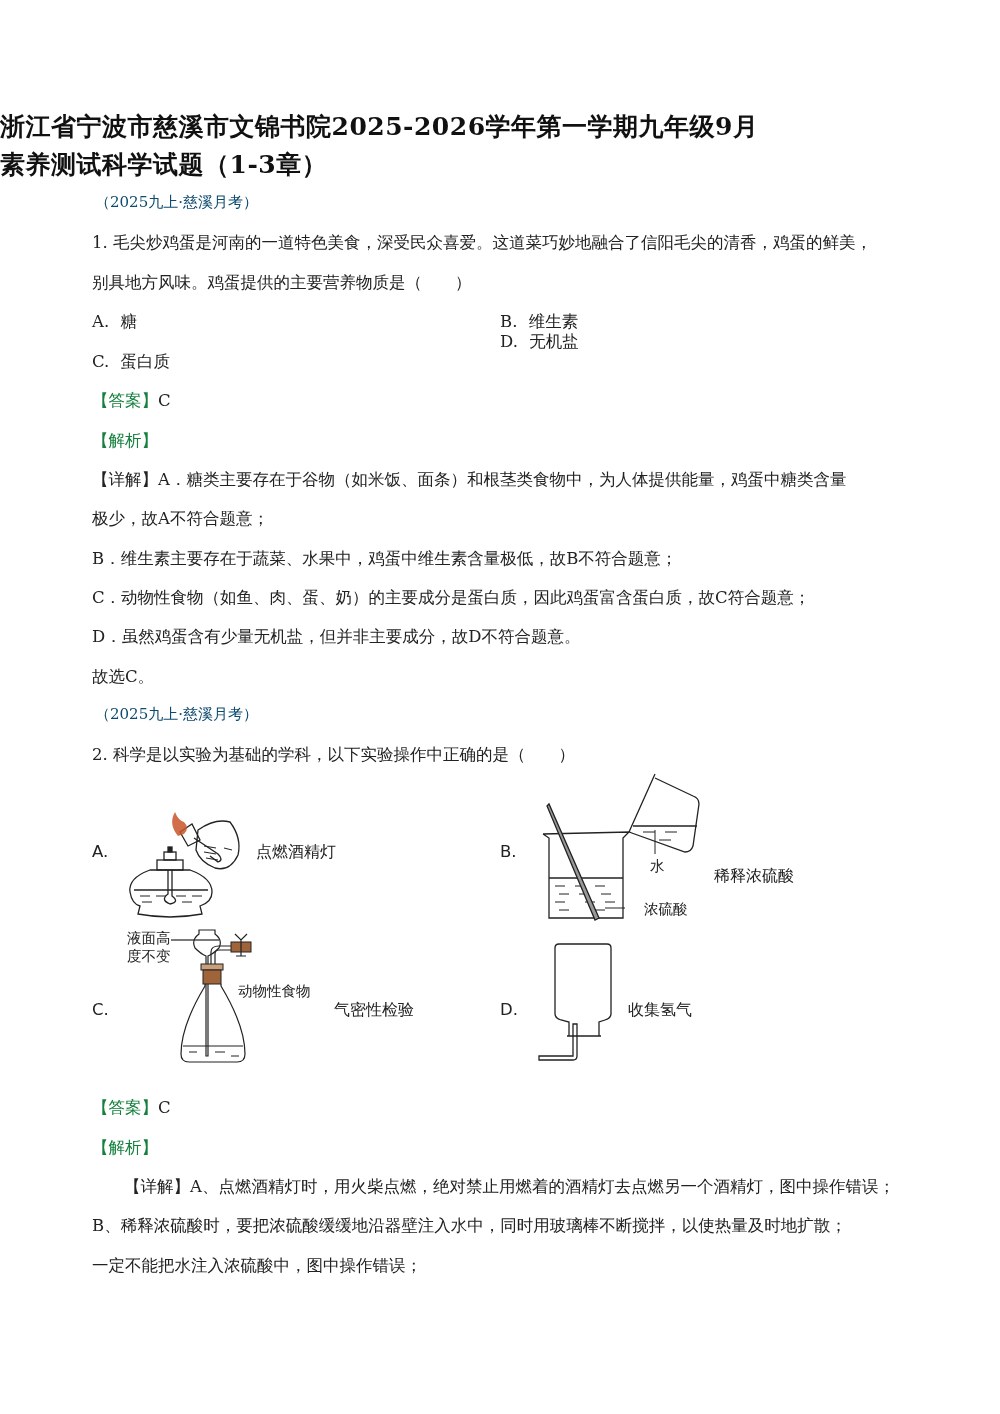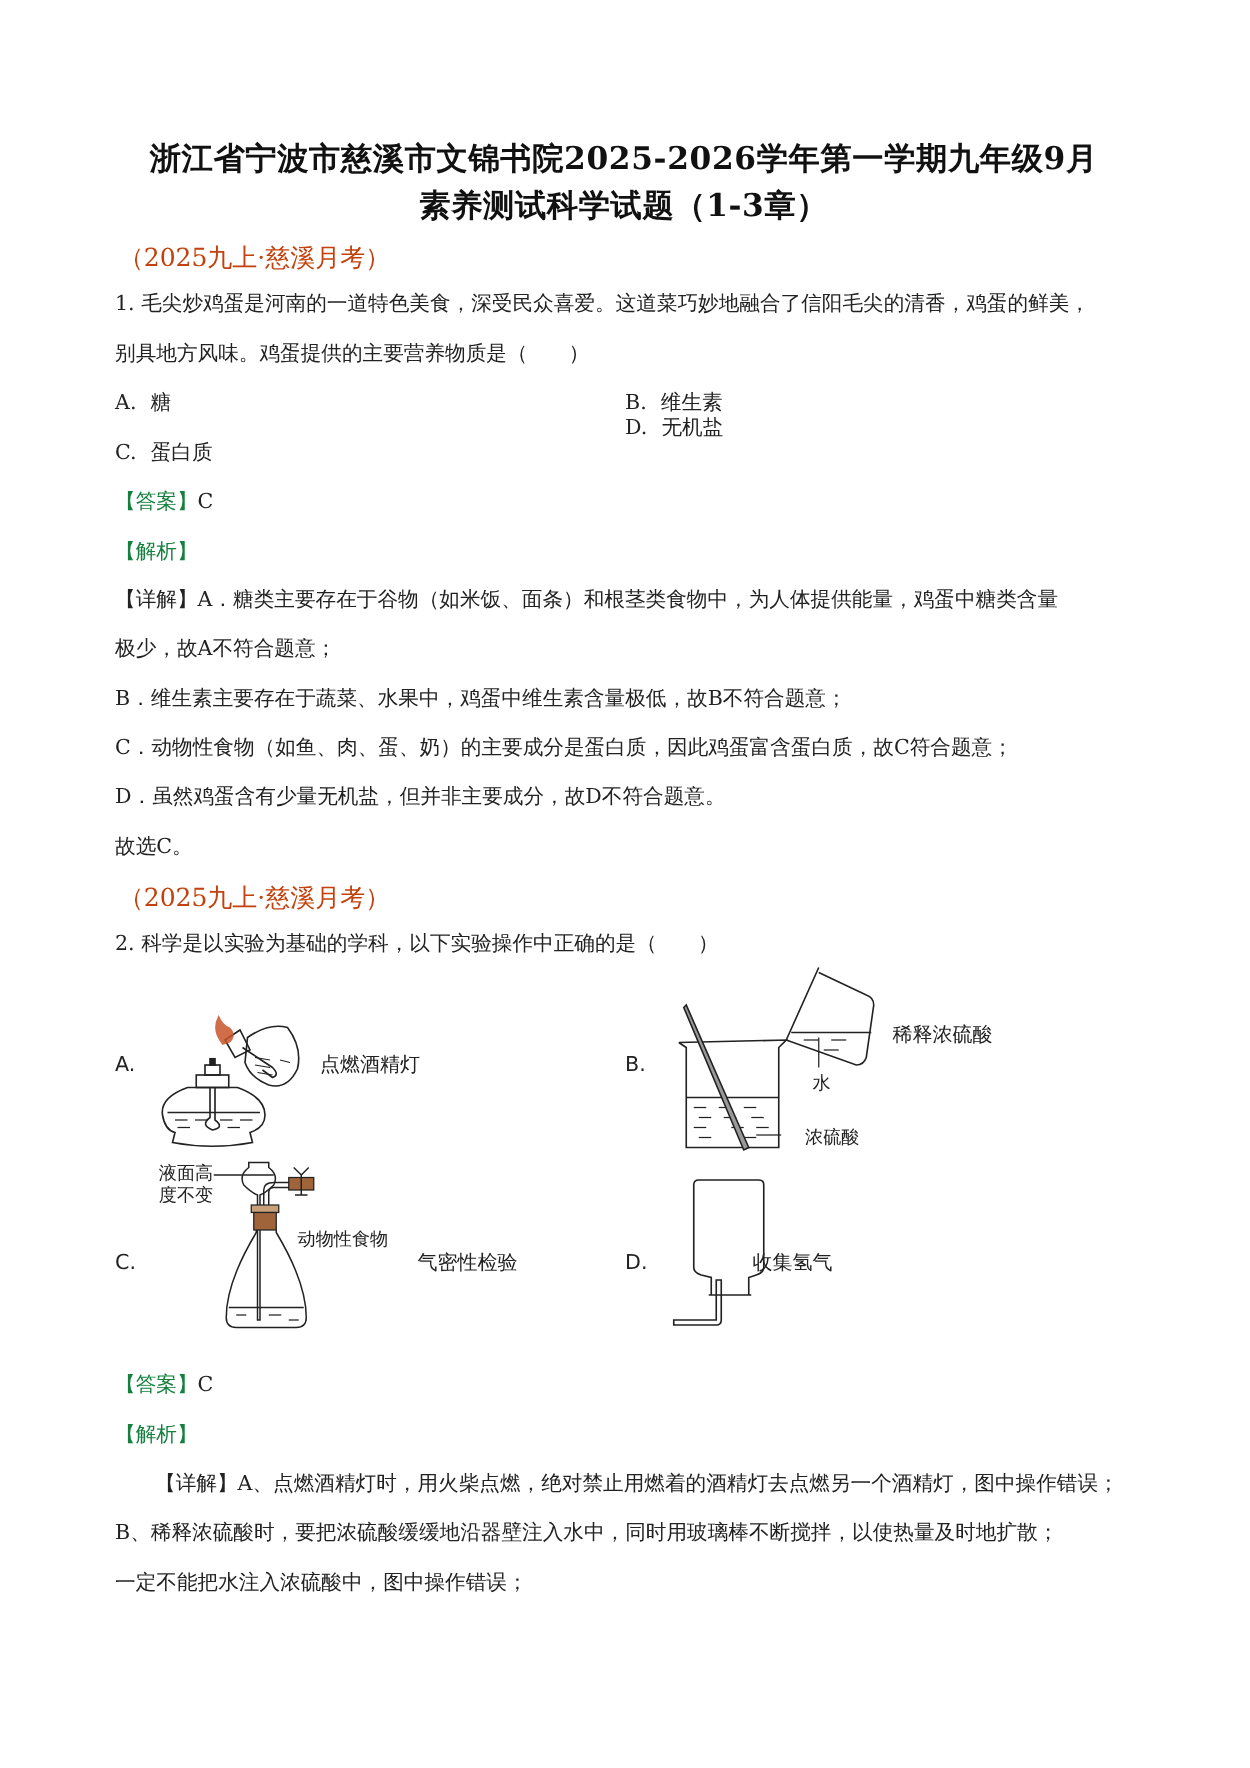--- a/index.html
+++ b/index.html
@@ -1,22 +1,22 @@
 <!DOCTYPE html>
 <html><head>
 <meta charset="utf-8">
 <style>
   html, body { margin: 0; padding: 0; background: #ffffff; }
   body { width: 1000px; height: 1414px; position: relative; overflow: hidden;
          font-family: "DejaVu Serif", "Liberation Serif", serif; color: #1a1a1a; }
   .page { position: absolute; left: 0; top: 0; width: 1000px; height: 1414px; }
-  .title { position: absolute; left: 0; width: 998px; text-align: center;
+  .title { position: absolute; left: 0; width: 998px; text-align: left;
            font-weight: bold; font-size: 25px; letter-spacing: 0.5px; color: #111; }
   .line { position: absolute; left: 92px; font-size: 16.5px; white-space: nowrap; color: #222; }
-  .src { left: 95px; font-size: 20px; color: #c2410c; }
+  .src { left: 95px; font-size: 15px; color: #0c4a6e; }
   .blue { color: #15803d; }
   .opt { position: absolute; font-size: 16.5px; white-space: nowrap; color: #222; }
   .fig { position: absolute; }
   .figlabel { position: absolute; font-size: 16px; white-space: nowrap; color: #222;
               font-family: "DejaVu Sans", "Liberation Sans", sans-serif; }
   .small { font-size: 14.5px; }
   svg { overflow: visible; }
 </style>
 </head>
 <body>
@@ -124,21 +124,21 @@
           <line x1="108" y1="60" x2="120" y2="60"></line>
           <line x1="130" y1="60" x2="142" y2="60"></line>
           <line x1="124" y1="68" x2="136" y2="68"></line>
         </g>
       <line x1="120" y1="58" x2="120" y2="82" stroke-width="1"></line>
       <line x1="70" y1="136" x2="90" y2="136" stroke-width="1"></line>
     </g>
   </svg>
   <div class="figlabel small" style="left:650px; top:857px;">水</div>
   <div class="figlabel small" style="left:644px; top:900px;">浓硫酸</div>
-  <div class="figlabel" style="left:714px; top:818px;">稀释浓硫酸</div>
+  <div class="figlabel" style="left:714px; top:866px;">稀释浓硫酸</div>
 
   <div class="figlabel small" style="left:127px; top:929px;">液面高</div>
   <div class="figlabel small" style="left:127px; top:947px;">度不变</div>
   <div class="opt" style="left:92px; top:1000px; font-family:'DejaVu Sans','Liberation Sans',sans-serif;">C.</div>
   <svg class="fig" style="left:175px; top:926px;" width="100" height="140" viewBox="0 0 100 140">
     <g fill="none" stroke="#222" stroke-width="1.2">
 
       <path d="M24 4 L40 4 L40 8 Q48 14 44 22 Q38 28 33 30 L33 130 L31 130 L31 30 Q26 28 20 22 Q16 14 24 8 Z"></path>
       <line x1="20" y1="14" x2="44" y2="14"></line>
       <line x1="-4" y1="14" x2="20" y2="14"></line>
@@ -167,21 +167,21 @@
   <div class="figlabel" style="left:334px; top:1000px;">气密性检验</div>
 
   <div class="opt" style="left:500px; top:1000px; font-family:'DejaVu Sans','Liberation Sans',sans-serif;">D.</div>
   <svg class="fig" style="left:535px; top:942px;" width="80" height="124" viewBox="0 0 80 124">
     <g fill="none" stroke="#222" stroke-width="1.3">
       <path d="M24 2 L72 2 Q76 2 76 6 L76 72 Q76 76 70 78 L64 80 L64 94 M24 2 Q20 2 20 6 L20 72 Q20 76 26 78 L34 80 L34 94"></path>
       <line x1="32" y1="94" x2="66" y2="94"></line>
       <path d="M38 82 L42 82 L42 114 Q42 118 38 118 L4 118 L4 114 L38 114 Z"></path>
     </g>
   </svg>
-  <div class="figlabel" style="left:602px; top:1000px;text-align:center;">收集氢气</div>
+  <div class="figlabel" style="left:628px; top:1000px;text-align:center;">收集氢气</div>
 
   <div class="line" style="top:1097px;">
     <span class="blue">【答案】</span><span>C</span>
   </div>
   <div class="line blue" style="top:1137px;">【解析】</div>
   <div class="line" style="top:1176px;margin-left:32px;">
     <span>【详解】</span><span>A、点燃酒精灯时，用火柴点燃，绝对禁止用燃着的酒精灯去点燃另一个酒精灯，图中操作错误；</span>
   </div>
   <div class="line" style="top:1215px;">B、稀释浓硫酸时，要把浓硫酸缓缓地沿器壁注入水中，同时用玻璃棒不断搅拌，以使热量及时地扩散；</div>
   <div class="line" style="top:1255px;">一定不能把水注入浓硫酸中，图中操作错误；</div>

